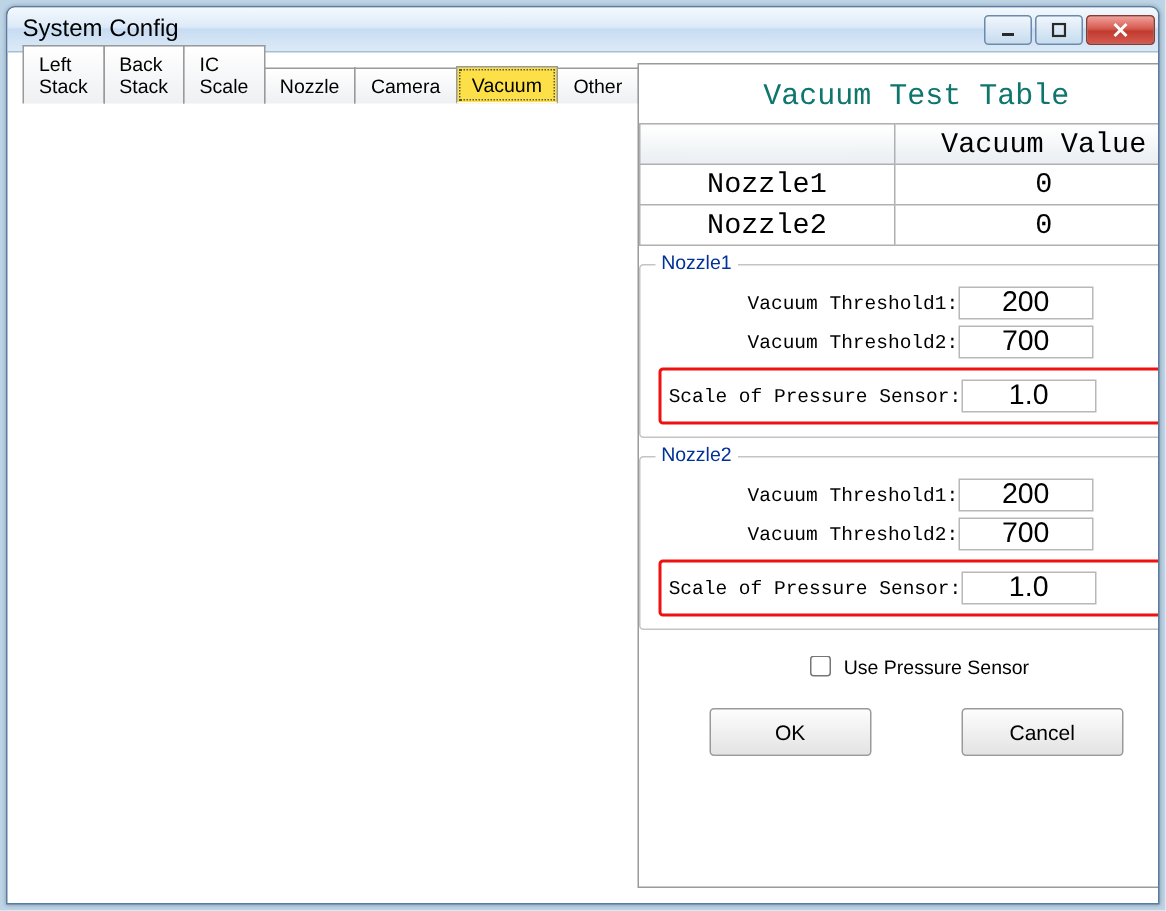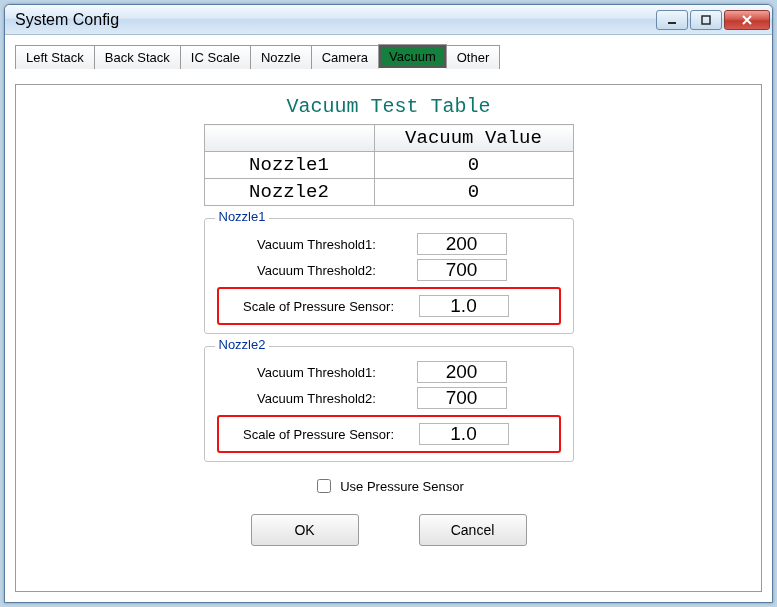--- a/index.html
+++ b/index.html
@@ -22,34 +22,34 @@
     margin-left:2px; display:flex; align-items:center; justify-content:center;
     font-size:11px; cursor:pointer;
     background:linear-gradient(to bottom,#f0f6fc,#c6dcef);
   }
   .winbtn.close {
     width:46px; background:linear-gradient(to bottom,#f2a09a,#d5594f 45%,#c03b2f 55%,#d5594f);
     border-color:#8b3a32; color:#fff;
   }
   .winbtn svg { pointer-events:none; }
   .client {
-    flex:1; padding:8px 10px 10px 10px; display:flex; flex-direction:column;gap:16px;
+    flex:1; padding:8px 10px 10px 10px; display:flex; flex-direction:row;
   }
   .tabstrip {
     display:flex; align-items:flex-end; height:26px;
     position:relative; z-index:2;
   }
   .tab {
     border:1px solid #9a9a9a; border-bottom:none;
     padding:4px 10px 4px 10px; font-size:13px; color:#000;
     background:linear-gradient(to bottom,#fff,#eef0f2);
     margin-right:-1px; cursor:pointer; position:relative;
   }
   .tab.active {
-    background:#15803d; z-index:3; border-bottom:1px solid #fff;
+    background:#fde047; z-index:3; border-bottom:1px solid #fff;
     outline:1px dotted #555; outline-offset:-3px;
   }
   .tabpage {
     border:1px solid #9a9a9a; margin-top:-1px; flex:1;
     background:#fff; position:relative; padding:10px 0 14px 0;
     display:flex; flex-direction:column; align-items:center;
   }
   .mono { font-family:"Courier New",monospace; }
   .heading { font-size:20px; color:#0f766e; margin-bottom:6px; }
   table.vt {
@@ -66,21 +66,21 @@
     margin-top:12px; padding:10px 12px 8px 12px; position:relative;
   }
   .groupbox .legend {
     position:absolute; top:-10px; left:10px; background:#fff; padding:0 4px;
     font-size:13px; color:#003399;
   }
   .row {
     display:flex; align-items:center; justify-content:flex-start;
     font-size:13px; margin:4px 0;
   }
-  .row label { width:200px; text-align:center; }
+  .row label { width:200px; text-align:right;font-family:Liberation Mono, monospace; }
   .inp {
     width:90px; height:22px; border:1px solid #b8b8b8; padding:0 6px;
     font-size:19px; text-align:center; background:#fff;
   }
   .redbox { border:2px solid #e11; border-radius:3px; padding:2px 0 2px 0; margin-top:6px; }
   .checkrow { margin-top:14px; font-size:13px; display:flex; align-items:center; gap:6px; }
   .checkrow input { width:14px; height:14px; }
   .btnrow { display:flex; gap:60px; margin-top:18px; }
   .btn {
     width:108px; height:32px; border:1px solid #9a9a9a; border-radius:3px;

